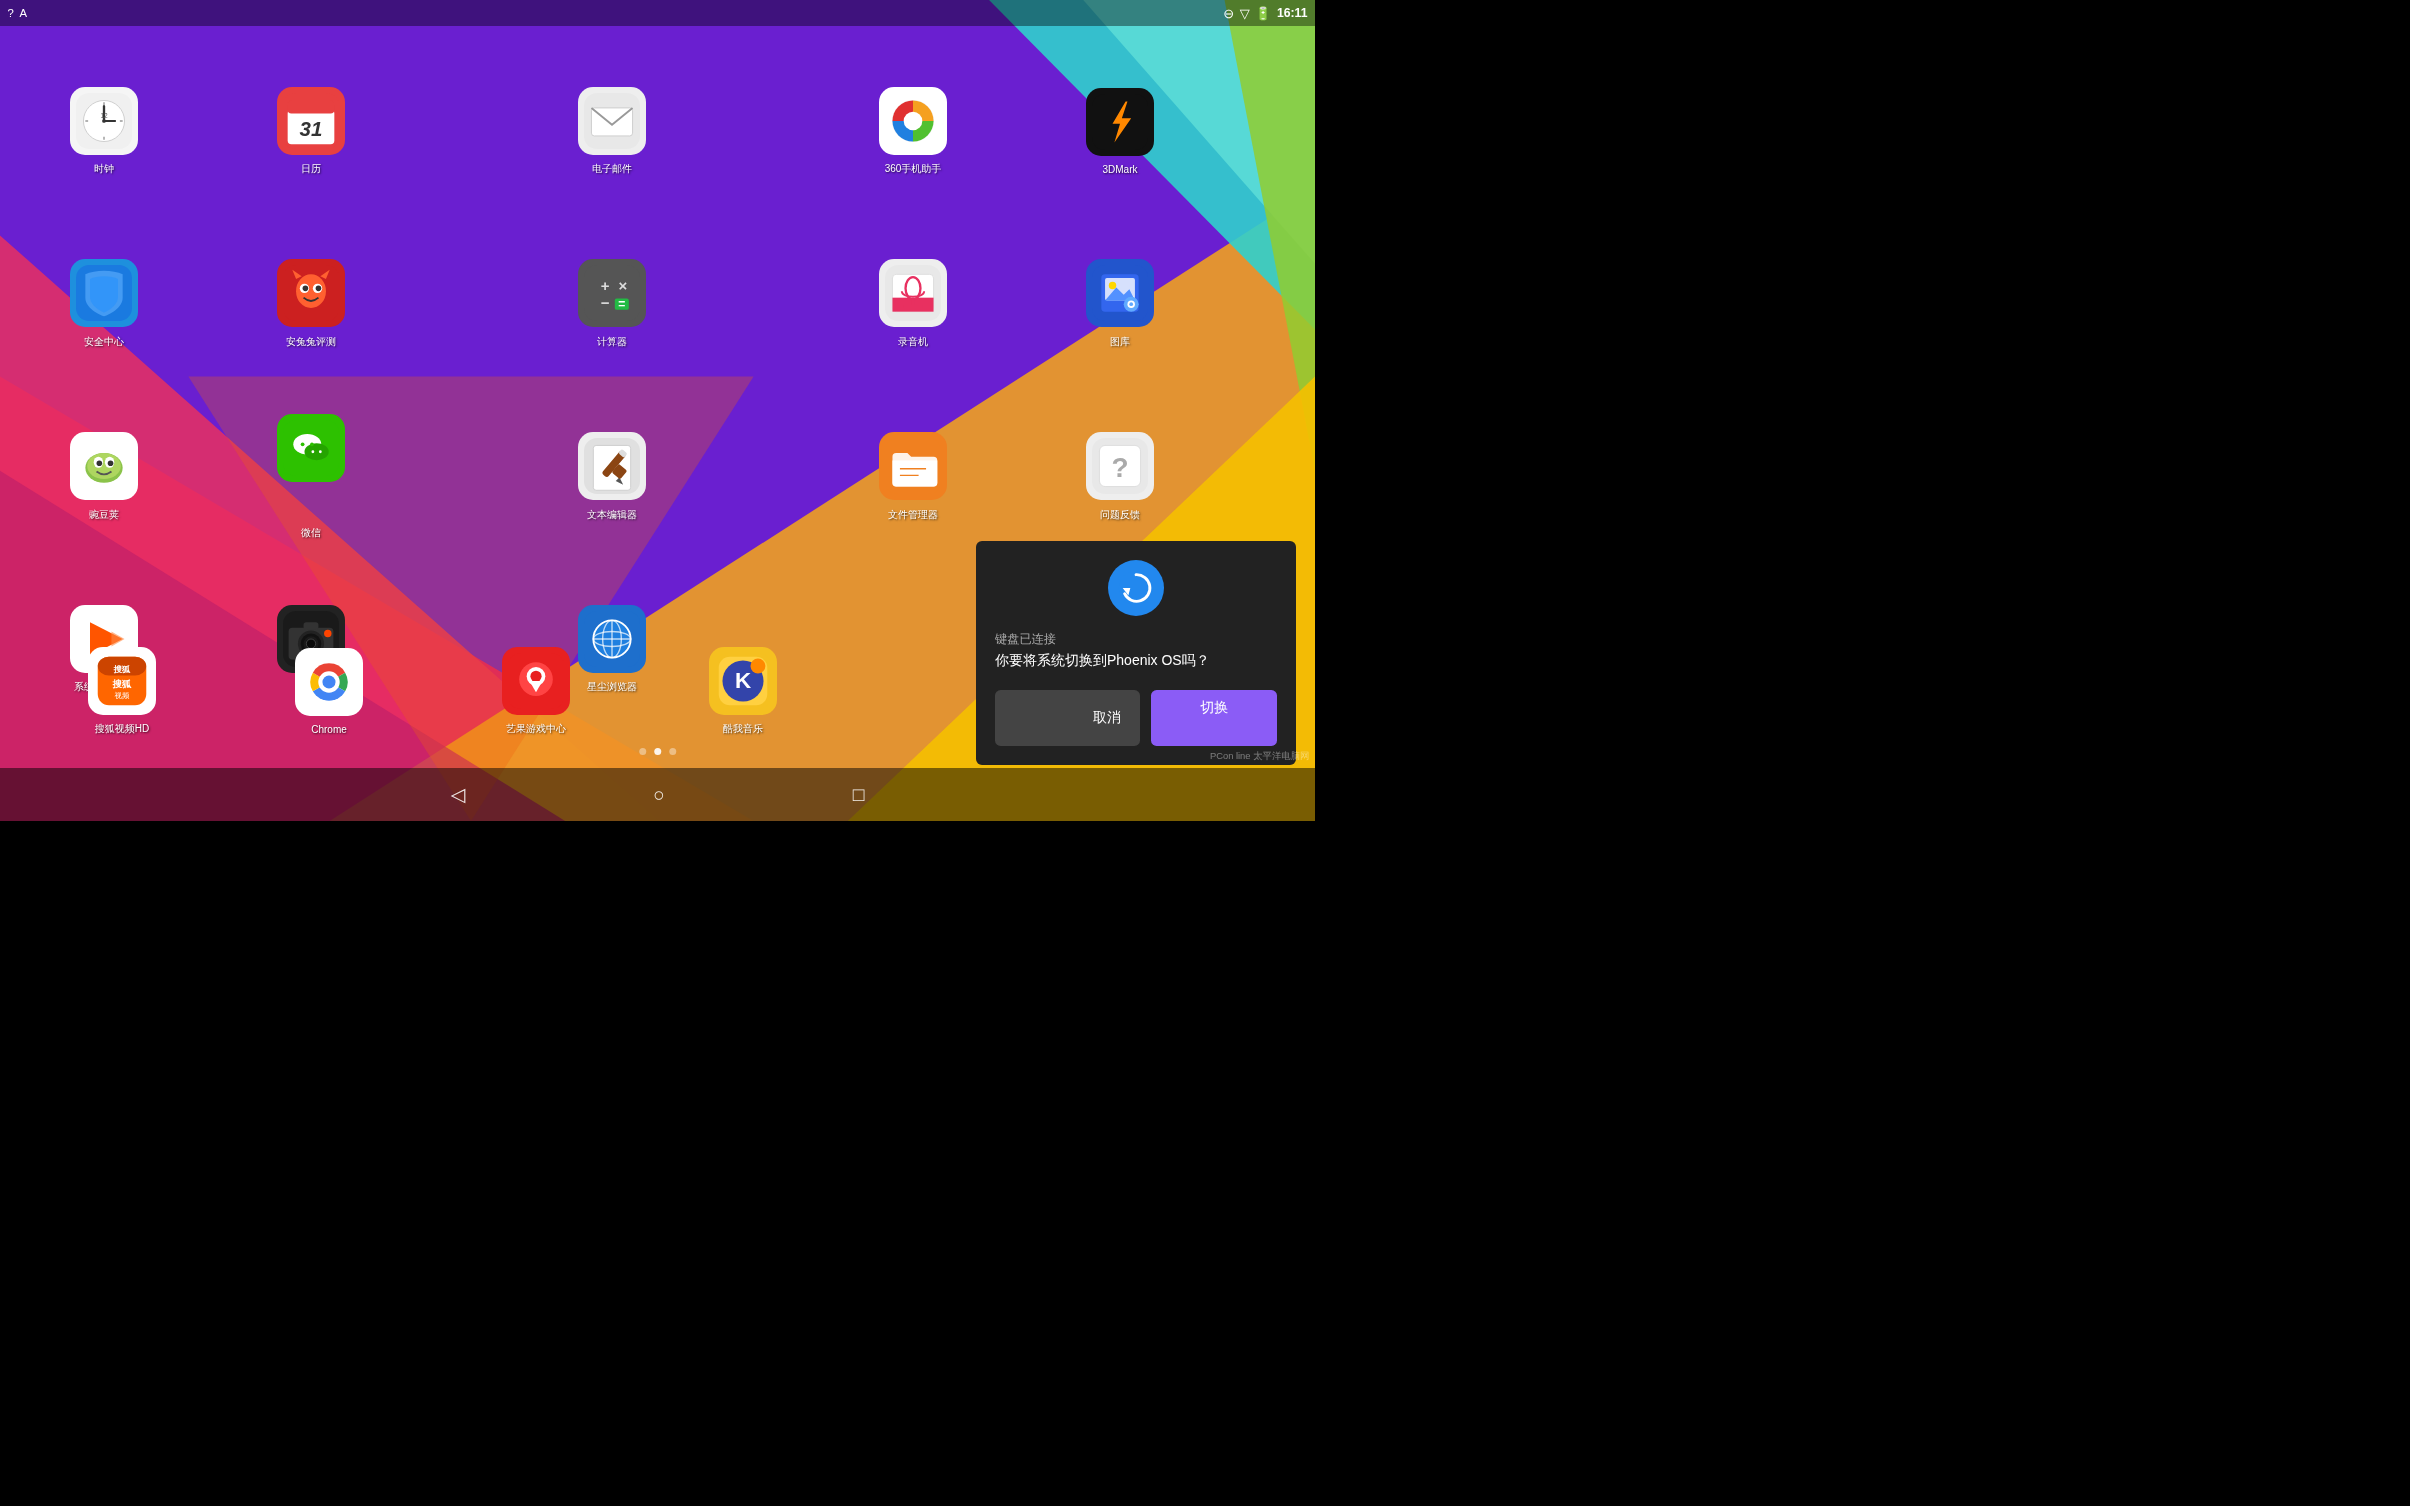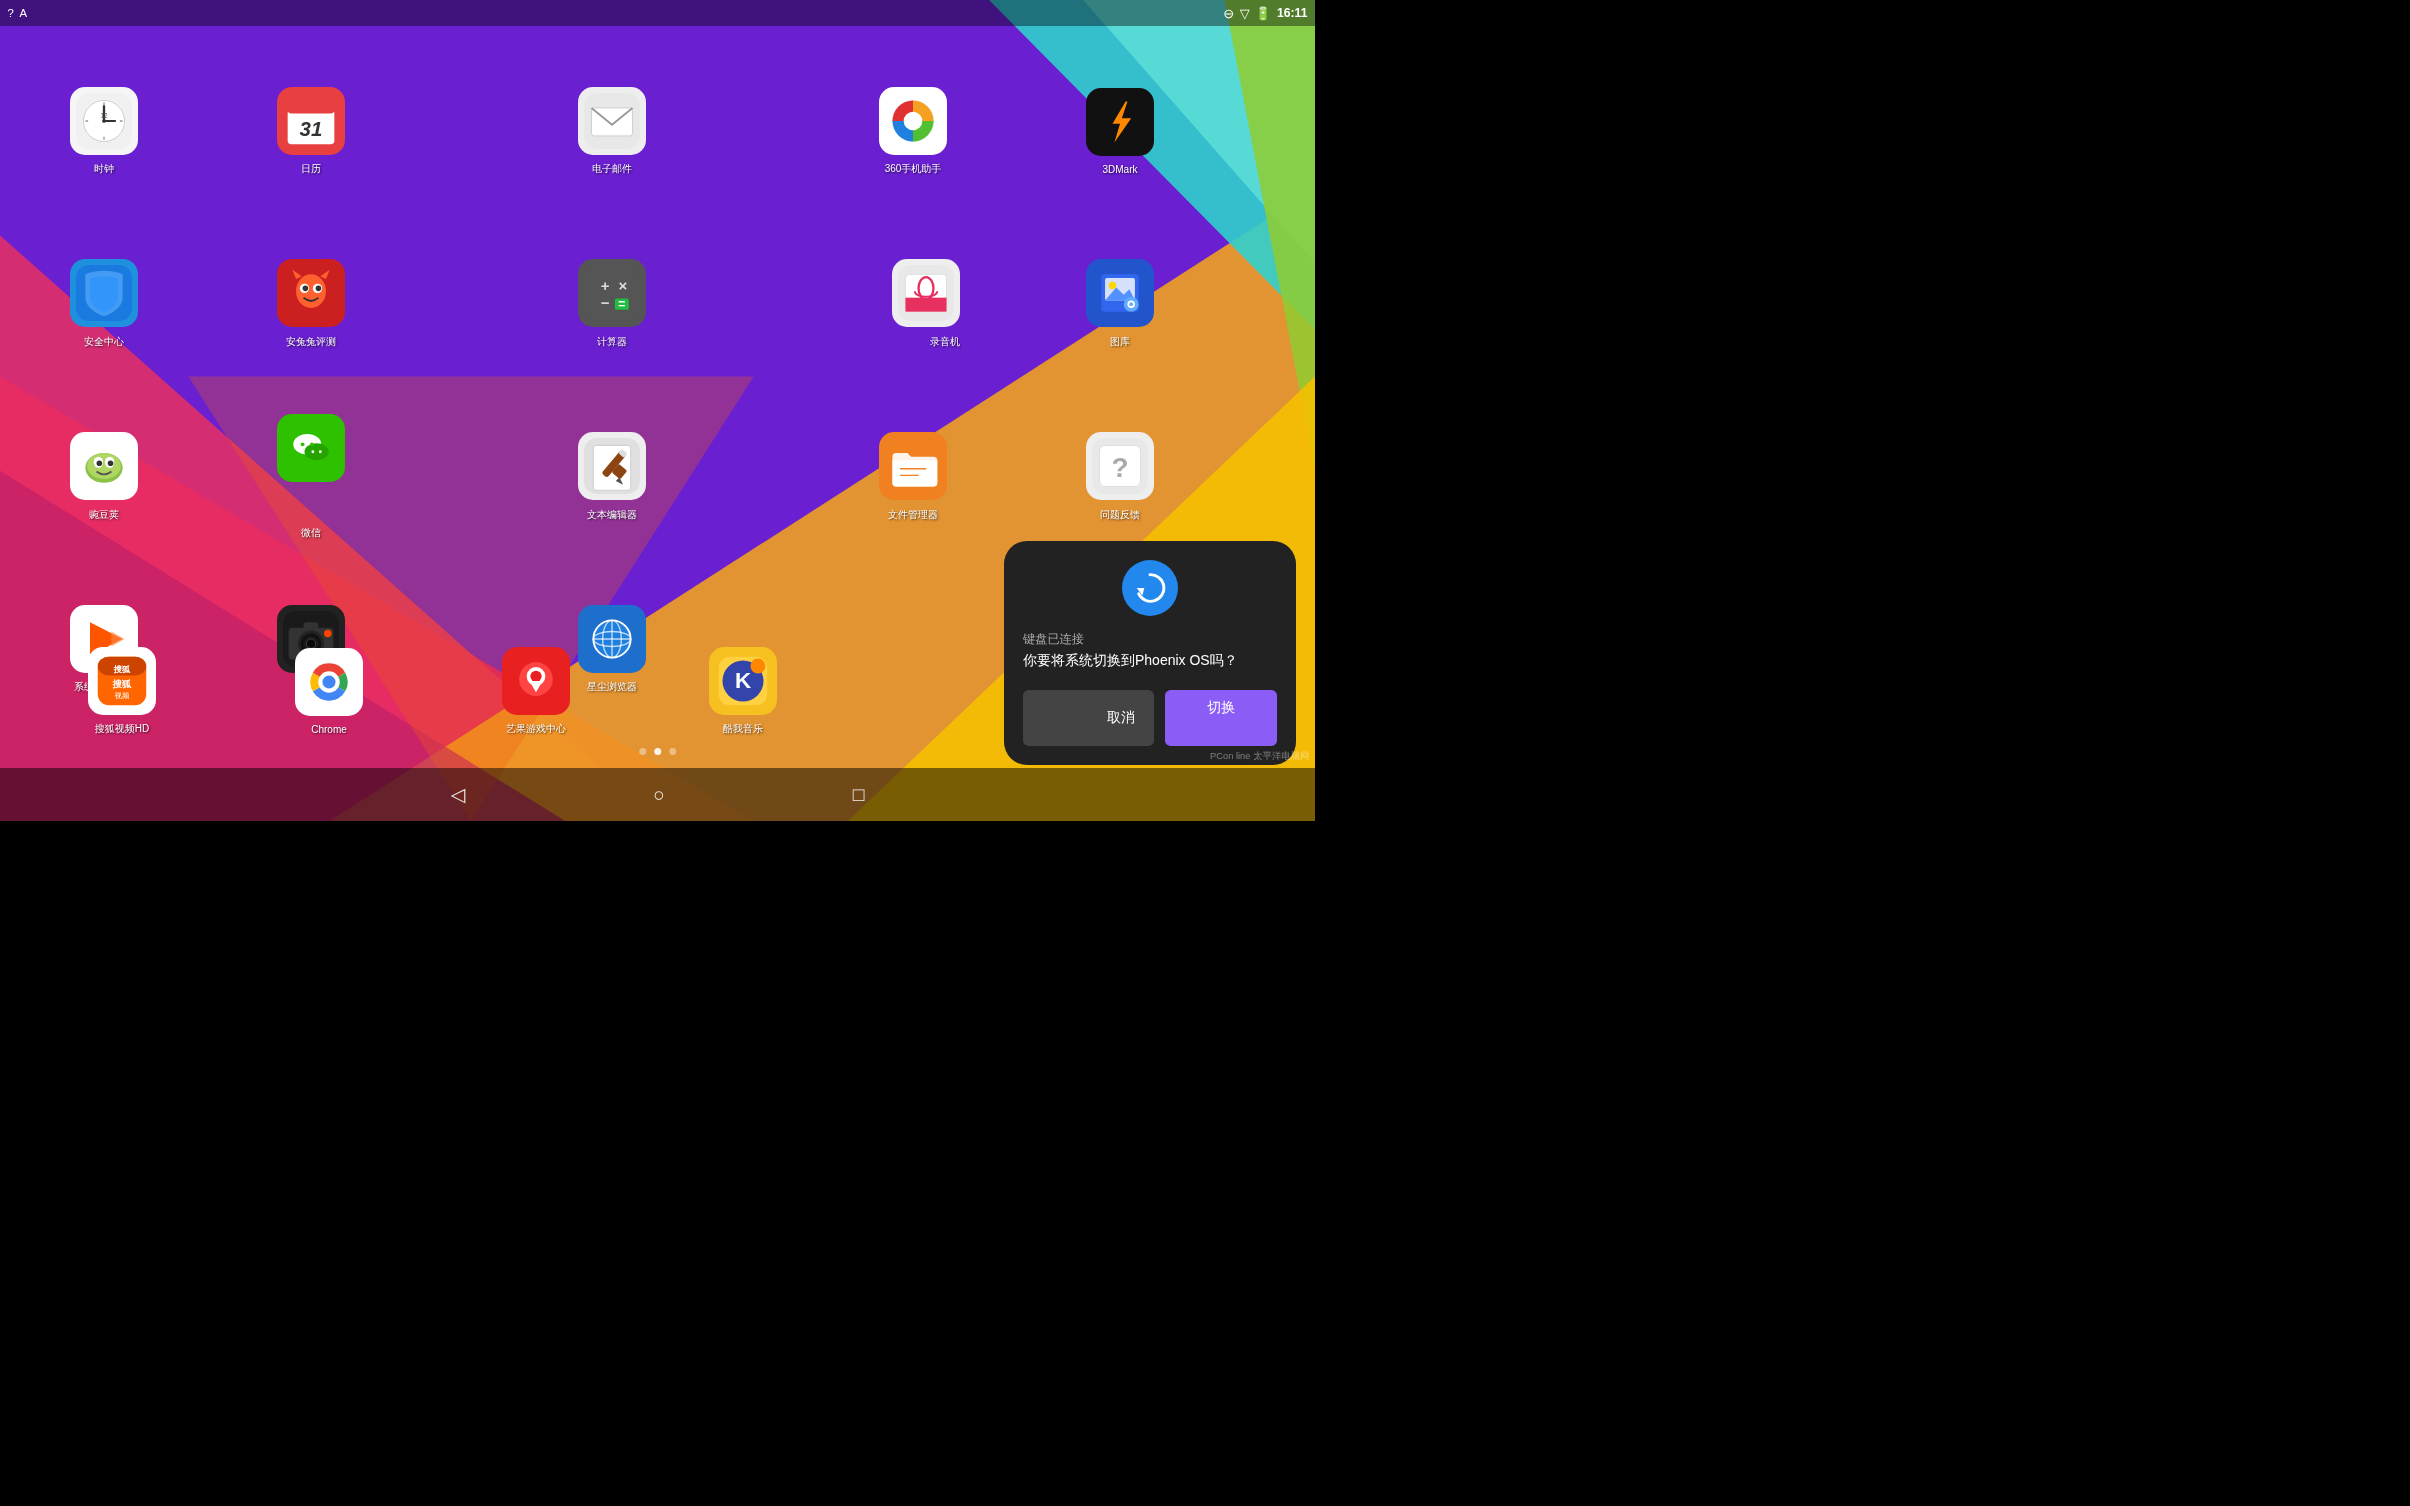--- a/index.html
+++ b/index.html
@@ -262,23 +262,23 @@
 
     .dot.active {
       background: rgba(255,255,255,0.9);
     }
 
     
     #dialog {
       position: absolute;
       bottom: 56px;
       right: 19px;
-      width: 292px;
+      width: 320px;
       background: #222;
-      border-radius: 23px;
+      border-radius: 6px;
       padding: 19px;
       z-index: 200;
       color: #fff;
     }
 
     .dialog-icon-row {
       display: flex;
       justify-content: center;
       margin-bottom: 15px;
     }
@@ -513,21 +513,21 @@
           <text x="18" y="28" font-size="16" fill="#ddd" font-weight="bold">+</text>
           <text x="37" y="28" font-size="16" fill="#ddd" font-weight="bold">×</text>
           <text x="18" y="46" font-size="16" fill="#ddd" font-weight="bold">−</text>
           <rect x="33" y="36" width="15" height="12" rx="2" fill="#22BB44"></rect>
           <text x="40.5" y="46" font-size="13" fill="#fff" font-weight="bold" text-anchor="middle">=</text>
         </svg>
       </div>
       <span class="app-label">计算器</span>
     </div>
 
-    <div class="app-item" style="margin-right:113px;align-items:flex-end;">
+    <div class="app-item" style="margin-right:113px;">
       <div class="app-icon icon-recorder">
         <svg width="56" height="56" viewBox="0 0 60 60">
           <rect width="60" height="60" rx="14" fill="#e8e8e8"></rect>
 
           <rect x="8" y="10" width="44" height="40" rx="4" fill="white" stroke="#ddd" stroke-width="1"></rect>
           <rect x="8" y="35" width="44" height="15" rx="0" fill="#E83060"></rect>
 
           <ellipse cx="30" cy="25" rx="8" ry="12" fill="none" stroke="#E83060" stroke-width="2.5"></ellipse>
           <line x1="30" y1="37" x2="30" y2="44" stroke="#E83060" stroke-width="2.5"></line>
           <line x1="20" y1="44" x2="40" y2="44" stroke="#E83060" stroke-width="2.5"></line>

